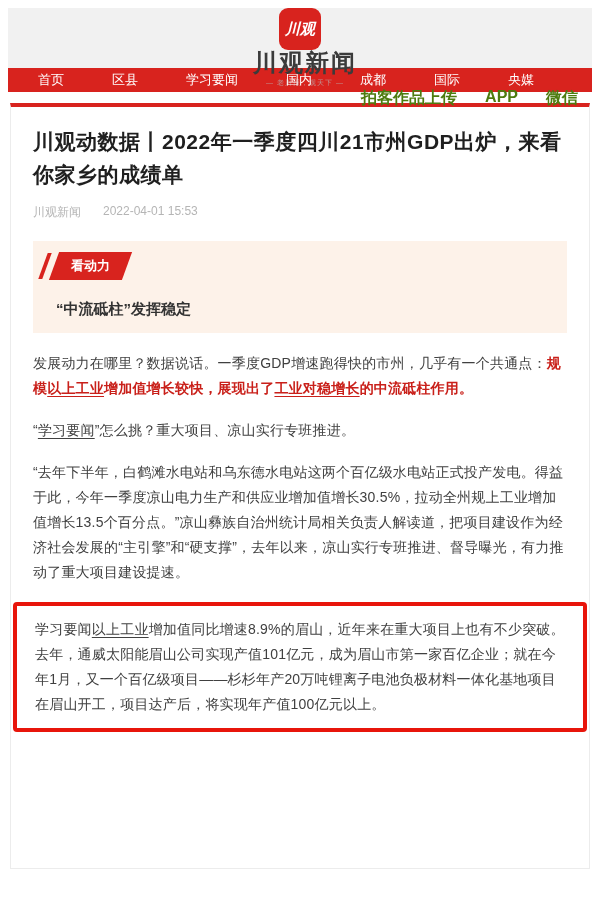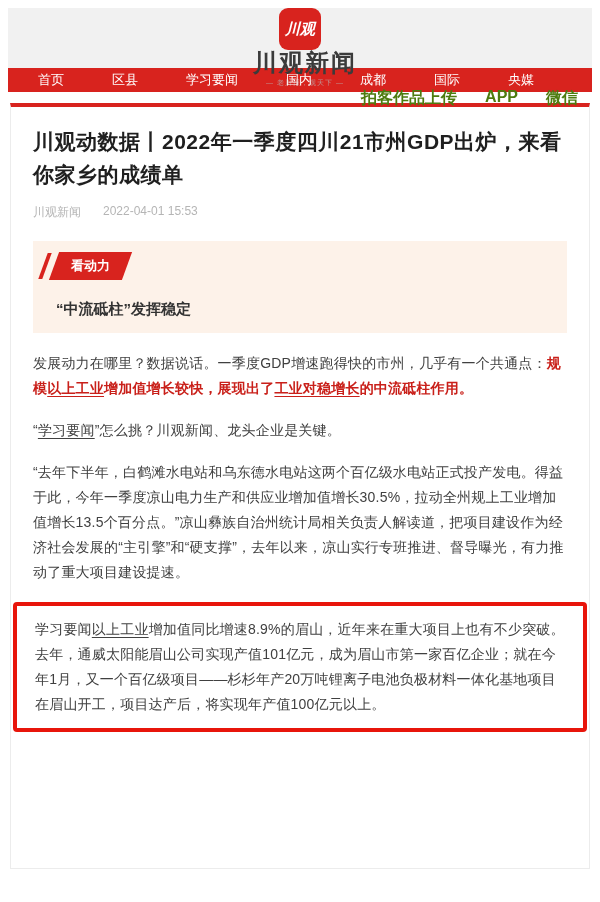--- a/index.html
+++ b/index.html
@@ -134,21 +134,21 @@
         <div class="badge">
           <span>看动力</span>
         </div>
       </div>
       <div class="section-heading">“中流砥柱”发挥稳定</div>
     </div>
 
     <p><span>发展动力在哪里？数据说话。一季度GDP增速跑得快的市州，几乎有一个共通点：</span><span class="red">规模</span><span class="red u">以上工业</span><span class="red">增加值增长较快，展现出了</span><span class="red u">工业对稳增长</span><span class="red">的中流砥柱作用。</span></p>
 
 
-    <p><span>“</span><span class="u">学习要闻</span><span>”怎么挑？川观新闻、龙头企业是关键。</span></p>
+    <p><span>“</span><span class="u">学习要闻</span><span>”怎么挑？重大项目、凉山实行专班推进。</span></p>
 
     <p>“去年下半年，白鹤滩水电站和乌东德水电站这两个百亿级水电站正式投产发电。得益于此，今年一季度凉山电力生产和供应业增加值增长30.5%，拉动全州规上工业增加值增长13.5个百分点。”凉山彝族自治州统计局相关负责人解读道，把项目建设作为经济社会发展的“主引擎”和“硬支撑”，去年以来，凉山实行专班推进、督导曝光，有力推动了重大项目建设提速。</p>
 
     <div class="red-box">
       <p><span>学习要闻</span><span class="u">以上工业</span><span>增加值同比增速8.9%的眉山，近年来在重大项目上也有不少突破。去年，通威太阳能眉山公司实现产值101亿元，成为眉山市第一家百亿企业；就在今年1月，又一个百亿级项目——杉杉年产20万吨锂离子电池负极材料一体化基地项目在眉山开工，项目达产后，将实现年产值100亿元以上。</span></p>
     </div>
 
   </div>
 </div>
 

